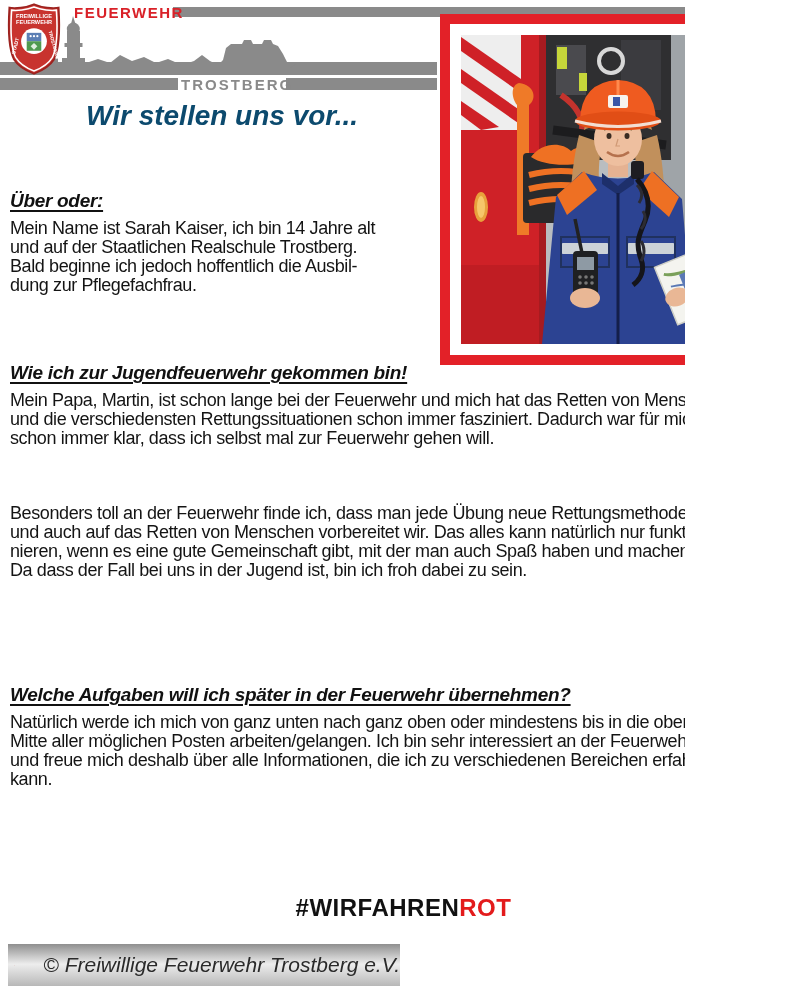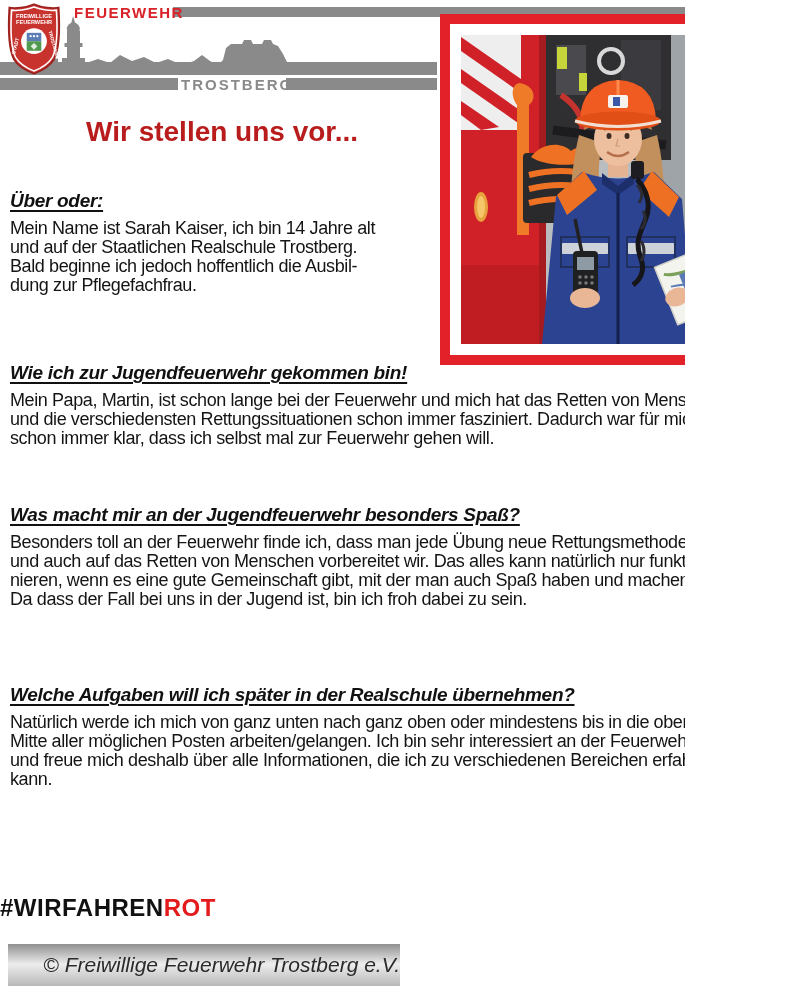--- a/index.html
+++ b/index.html
@@ -14,36 +14,36 @@
   .bar-b-left{left:0;top:78px;width:178px;height:12px;}
   .bar-b-right{left:286px;top:78px;width:151px;height:12px;}
   .bar-right-stub{left:795px;top:62px;width:12px;height:28px;}
   .city-text{position:absolute;left:181px;top:76px;font-size:15px;font-weight:bold;
         letter-spacing:2px;color:#8a8a8a;}
   .skyline{position:absolute;left:48px;top:16px;}
   .crest{position:absolute;left:6px;top:3px;}
   
   .kicker{position:absolute;left:10px;top:98px;font-size:18px;font-weight:bold;font-style:italic;
         color:#e31e24;text-decoration:underline;text-decoration-thickness:2px;text-underline-offset:3px;}
-  .title{position:absolute;left:86px;top:116px;font-size:28px;font-weight:bold;color:#b91c1c;}
+  .title{position:absolute;left:86px;top:100px;font-size:28px;font-weight:bold;font-style:italic;color:#0c4a6e;}
   
   .photo-frame{position:absolute;left:440px;top:14px;width:355px;height:351px;box-sizing:border-box;
         border:10px solid #e32128;background:#ffffff;padding:11px;z-index:5;}
   
   .section{position:absolute;left:10px;width:787px;}
   .sec-1{top:190px;width:432px;}
   .sec-2{top:362px;}
   .sec-3{top:504px;}
   .sec-4{top:684px;}
   .sec-heading{font-size:19px;font-weight:bold;font-style:italic;color:#111;
         text-decoration:underline;text-decoration-thickness:1.5px;text-underline-offset:3px;
         letter-spacing:-0.3px;margin:0 0 7px 0;}
   .para{font-size:18px;line-height:19px;letter-spacing:-0.4px;margin:0;white-space:pre-line;color:#141414;}
   
-  .hashtag{position:absolute;left:0;top:894px;width:807px;
+  .hashtag{position:absolute;left:0;top:894px;width:807px;text-align:center;
         font-size:24px;font-weight:bold;letter-spacing:0.5px;}
   .hashtag .black{color:#111;}
   .hashtag .red{color:#e31b1c;}
   
   .footer-bar{position:absolute;left:8px;top:944px;width:392px;height:42px;
         background:linear-gradient(180deg,#8f8f8f 0%,#ededed 48%,#b8b8b8 100%);
         display:flex;align-items:center;padding-left:6px;box-sizing:border-box;gap:21px;}
   .footer-text{font-size:21px;font-style:italic;color:#2a2a2a;margin-left:8px;white-space:nowrap;}
 </style>
 </head>
@@ -212,29 +212,28 @@
   </div>
 
   <div class="section sec-2">
     <h2 class="sec-heading">Wie ich zur Jugendfeuerwehr gekommen bin!</h2>
     <p class="para">Mein Papa, Martin, ist schon lange bei der Feuerwehr und mich hat das Retten von Menschen
 und die verschiedensten Rettungssituationen schon immer fasziniert. Dadurch war für mich
 schon immer klar, dass ich selbst mal zur Feuerwehr gehen will.</p>
   </div>
 
   <div class="section sec-3">
-    <h2 class="sec-heading">Was macht mir an der Jugendfeuerwehr besonders Spaß?</h2>
     <p class="para">Besonders toll an der Feuerwehr finde ich, dass man jede Übung neue Rettungsmethoden lernt
 und auch auf das Retten von Menschen vorbereitet wir. Das alles kann natürlich nur funktio-
 nieren, wenn es eine gute Gemeinschaft gibt, mit der man auch Spaß haben und machen kann.
 Da dass der Fall bei uns in der Jugend ist, bin ich froh dabei zu sein.</p>
   </div>
 
   <div class="section sec-4">
-    <h2 class="sec-heading">Welche Aufgaben will ich später in der Realschule übernehmen?</h2>
+    <h2 class="sec-heading">Welche Aufgaben will ich später in der Feuerwehr übernehmen?</h2>
     <p class="para">Natürlich werde ich mich von ganz unten nach ganz oben oder mindestens bis in die obere
 Mitte aller möglichen Posten arbeiten/gelangen. Ich bin sehr interessiert an der Feuerwehr
 und freue mich deshalb über alle Informationen, die ich zu verschiedenen Bereichen erfahren
 kann.</p>
   </div>
 
   <div class="hashtag">
     <span class="black">#WIRFAHREN</span><span class="red">ROT</span>
   </div>
 

